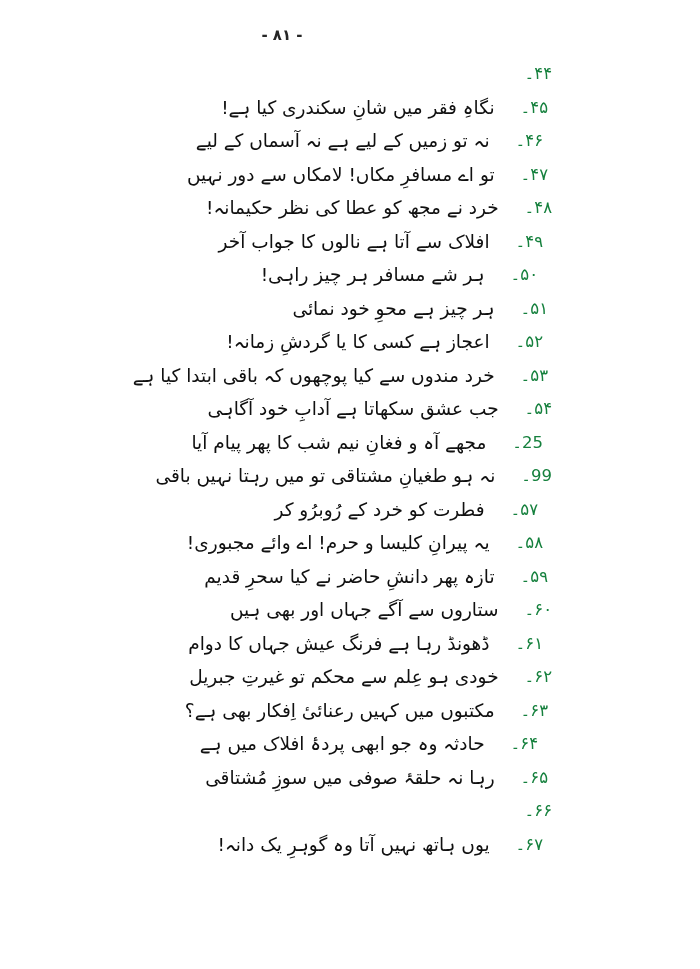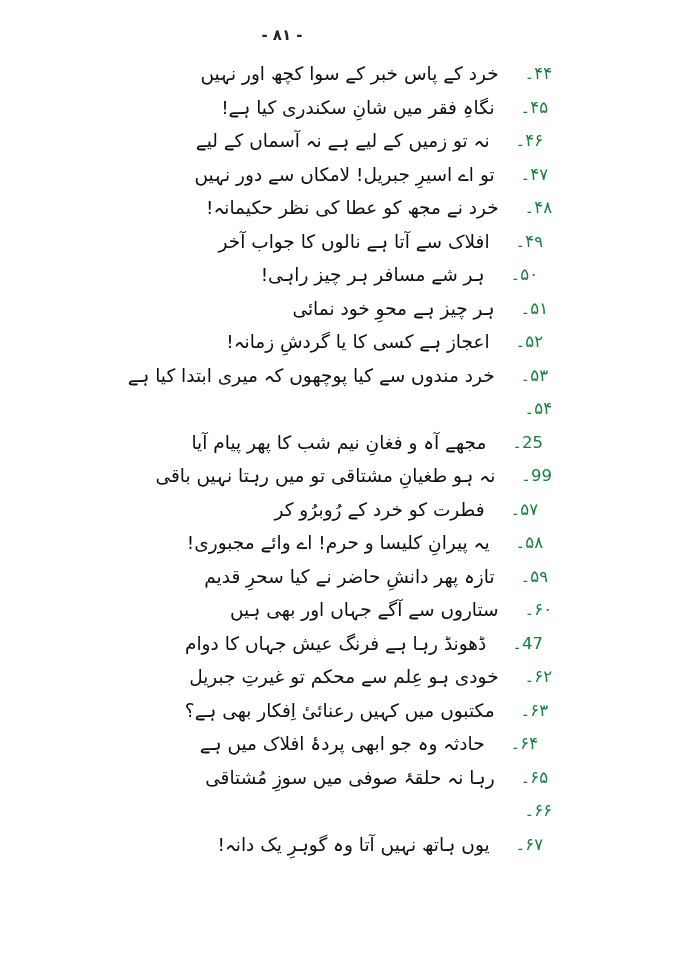--- a/index.html
+++ b/index.html
@@ -59,33 +59,32 @@
 <body>
 
 <main class="page">
   <div class="page-header">
     <span class="page-number">- ۸۱ -</span>
   </div>
 
   <section id="verse-list" class="verse-list" lang="ur" dir="rtl">
       <div class="verse-row">
         <span class="num">۴۴۔</span>
-        <span class="txt">خرد کے پاس خبر کے سوا کچھ اور نہیں</span>
       </div>
       <div class="verse-row">
         <span class="num">۴۵۔</span>
         <span class="txt">نگاہِ فقر میں شانِ سکندری کیا ہے!</span>
       </div>
       <div class="verse-row">
         <span class="num">۴۶۔</span>
         <span class="txt">نہ تو زمیں کے لیے ہے نہ آسماں کے لیے</span>
       </div>
       <div class="verse-row">
         <span class="num">۴۷۔</span>
-        <span class="txt">تو اے اسیرِ جبریل! لامکاں سے دور نہیں</span>
+        <span class="txt">تو اے مسافرِ مکاں! لامکاں سے دور نہیں</span>
       </div>
       <div class="verse-row">
         <span class="num">۴۸۔</span>
         <span class="txt">خرد نے مجھ کو عطا کی نظر حکیمانہ!</span>
       </div>
       <div class="verse-row">
         <span class="num">۴۹۔</span>
         <span class="txt">افلاک سے آتا ہے نالوں کا جواب آخر</span>
       </div>
       <div class="verse-row">
@@ -95,24 +94,25 @@
       <div class="verse-row">
         <span class="num">۵۱۔</span>
         <span class="txt">ہر چیز ہے محوِ خود نمائی</span>
       </div>
       <div class="verse-row">
         <span class="num">۵۲۔</span>
         <span class="txt">اعجاز ہے کسی کا یا گردشِ زمانہ!</span>
       </div>
       <div class="verse-row">
         <span class="num">۵۳۔</span>
-        <span class="txt">خرد مندوں سے کیا پوچھوں کہ میری ابتدا کیا ہے</span>
+        <span class="txt">خرد مندوں سے کیا پوچھوں کہ باقی ابتدا کیا ہے</span>
       </div>
       <div class="verse-row">
         <span class="num">۵۴۔</span>
+        <span class="txt">جب عشق سکھاتا ہے آدابِ خود آگاہی</span>
       </div>
       <div class="verse-row">
         <span class="num">25۔</span>
         <span class="txt">مجھے آہ و فغانِ نیم شب کا پھر پیام آیا</span>
       </div>
       <div class="verse-row">
         <span class="num">99۔</span>
         <span class="txt">نہ ہو طغیانِ مشتاقی تو میں رہتا نہیں باقی</span>
       </div>
       <div class="verse-row">
@@ -125,21 +125,21 @@
       </div>
       <div class="verse-row">
         <span class="num">۵۹۔</span>
         <span class="txt">تازہ پھر دانشِ حاضر نے کیا سحرِ قدیم</span>
       </div>
       <div class="verse-row">
         <span class="num">۶۰۔</span>
         <span class="txt">ستاروں سے آگے جہاں اور بھی ہیں</span>
       </div>
       <div class="verse-row">
-        <span class="num">47۔</span>
+        <span class="num">۶۱۔</span>
         <span class="txt">ڈھونڈ رہا ہے فرنگ عیش جہاں کا دوام</span>
       </div>
       <div class="verse-row">
         <span class="num">۶۲۔</span>
         <span class="txt">خودی ہو عِلم سے محکم تو غیرتِ جبریل</span>
       </div>
       <div class="verse-row">
         <span class="num">۶۳۔</span>
         <span class="txt">مکتبوں میں کہیں رعنائیٔ اِفکار بھی ہے؟</span>
       </div>

